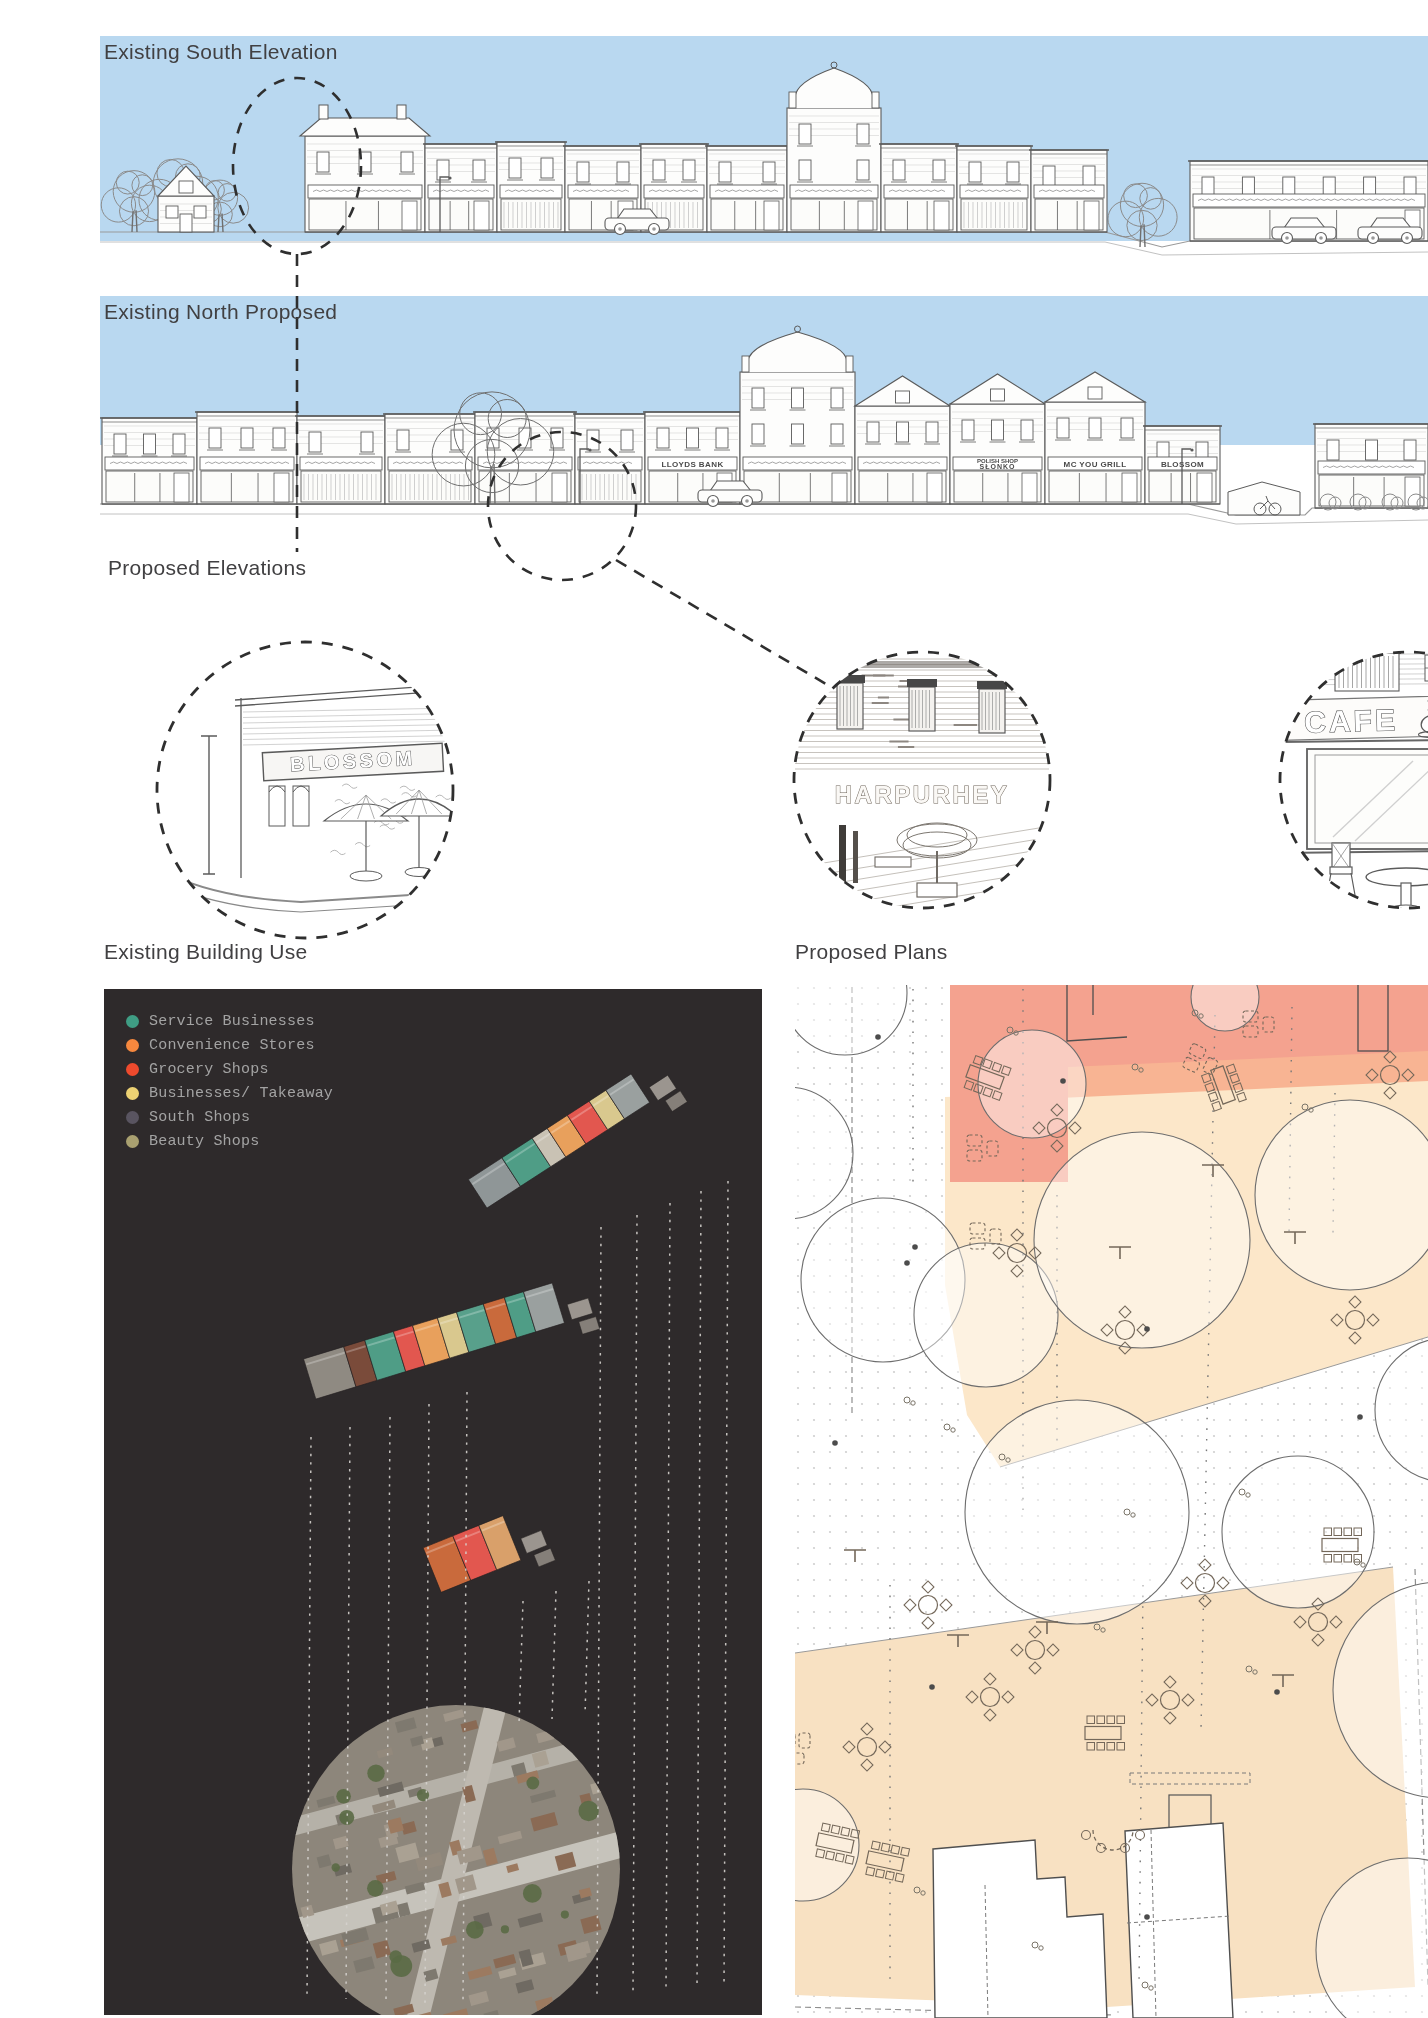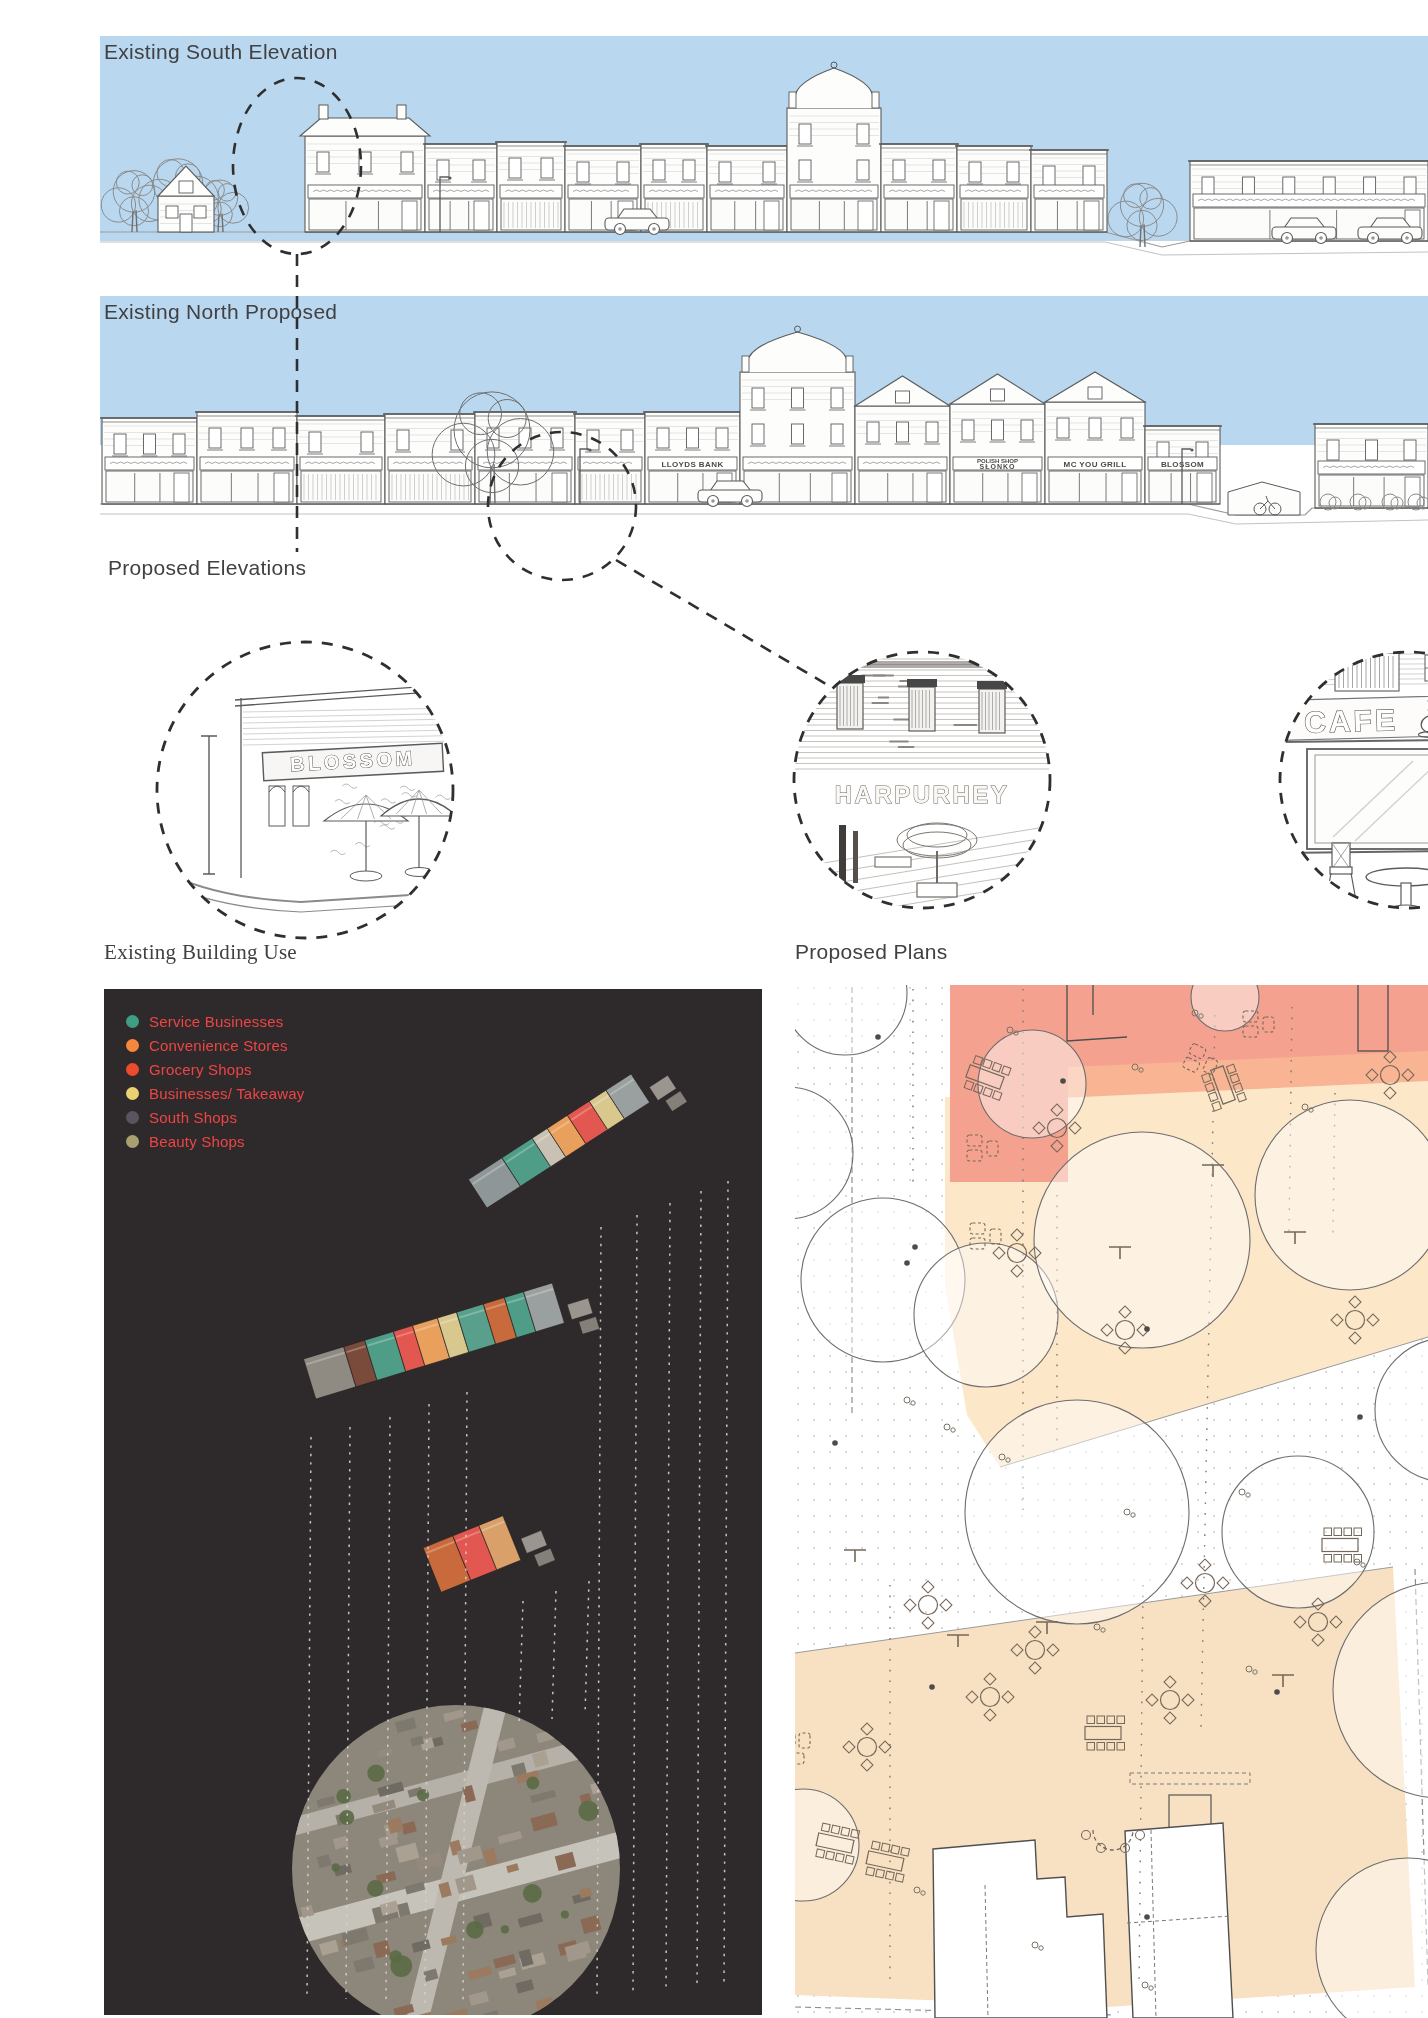--- a/index.html
+++ b/index.html
@@ -12,21 +12,21 @@
   #north-svg{left:100px;top:296px;}
   #overlay-svg{left:0;top:0;z-index:20;pointer-events:none;}
   #circleA-svg{left:151px;top:636px;}
   #circleB-svg{left:787px;top:645px;}
   #circleC-svg{left:1273px;top:645px;}
   #use-panel{position:absolute;left:104px;top:989px;width:658px;height:1026px;background:#2e2a2b;}
   #axon-svg{left:0;top:0;}
   #legend{position:absolute;left:22px;top:24px;z-index:5;}
   .lg-row{display:flex;align-items:center;margin-bottom:7px;}
   .lg-dot{width:13px;height:13px;border-radius:50%;margin-right:10px;flex:0 0 13px;}
-  .lg-label{font-size:15px;color:#ef4444;letter-spacing:.2px;}
+  .lg-label{font-size:15px;color:#a3a3a3;letter-spacing:.2px;font-family:Liberation Mono, monospace;}
   #plan-svg{left:795px;top:985px;}
 </style>
 </head>
 <body>
 
 <div class="board">
 
   <h2 class="sec-title" style="left:104px;top:40px;">Existing South Elevation</h2>
   <svg id="south-svg" width="1328" height="232">
       <rect x="0" y="0" width="1328" height="205" fill="#b9d8f0"></rect>
@@ -879,21 +879,21 @@
         <path d="M58,228 L54,250 M78,228 L82,250" stroke="#5b5b5b" stroke-width="1.2"></path>
         <rect x="195" y="196" width="18" height="26" fill="#fff" stroke="#5b5b5b" stroke-width="1.2"></rect>
         <path d="M195,196 L213,222 M213,196 L195,222" stroke="#9a9a9a" stroke-width="0.9"></path>
         <rect x="193" y="220" width="22" height="7" fill="#fff" stroke="#5b5b5b" stroke-width="1.2"></rect>
         <path d="M194,226 L190,248 M214,226 L218,248" stroke="#5b5b5b" stroke-width="1.2"></path>
         <line x1="0" y1="268" x2="270" y2="262" stroke="#9a9a9a" stroke-width="1.2"></line>
       </g>
       <circle cx="135" cy="135" r="128" fill="none" stroke="#2f2f2f" stroke-width="2.8" stroke-dasharray="11 10"></circle>
     </svg>
 
-  <h2 class="sec-title" style="left:104px;top:940px;font-family:Liberation Serif, serif;">Existing Building Use</h2>
+  <h2 class="sec-title" style="left:104px;top:940px;">Existing Building Use</h2>
   <h2 class="sec-title" style="left:795px;top:940px;">Proposed Plans</h2>
 
   <div id="use-panel">
     <svg id="axon-svg" width="658" height="1026">
         <g transform="translate(455,152) rotate(-33)">
           <rect x="-97" y="-17" width="40" height="34" fill="#8f9697" stroke="#242021" stroke-width="0.6"></rect>
           <line x1="-96" y1="-11" x2="-58" y2="-11" stroke="#ffffff" opacity="0.25" stroke-width="2"></line>
           <rect x="-57" y="-17" width="36" height="34" fill="#4f9d86" stroke="#242021" stroke-width="0.6"></rect>
           <line x1="-56" y1="-11" x2="-22" y2="-11" stroke="#ffffff" opacity="0.25" stroke-width="2"></line>
           <rect x="-21" y="-17" width="18" height="34" fill="#c9c2b4" stroke="#242021" stroke-width="0.6"></rect>

